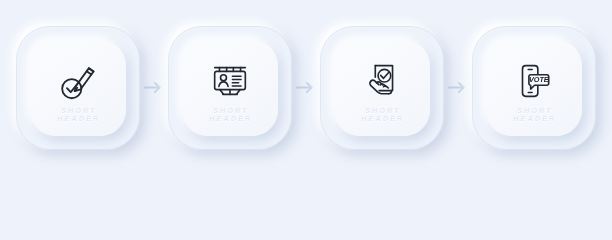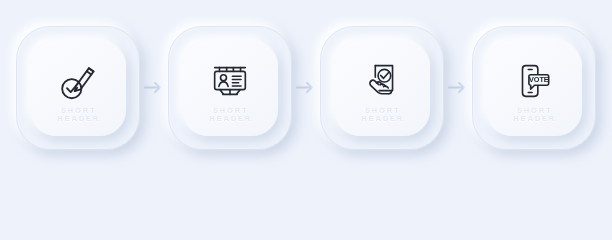--- a/index.html
+++ b/index.html
@@ -9,20 +9,21 @@
     font-family:"Liberation Sans", sans-serif;
   }
   .stage{
     position:relative;width:612px;height:175px;
     background:#edf2fb;
     display:flex;align-items:center;justify-content:center;
   }
   .steps{
     display:flex;align-items:center;justify-content:flex-end;
     gap:0px;
+    font-style:italic;
   }
   
   .step{
     position:relative;
     width:124px;height:124px;
     flex:0 0 124px;
   }
   .ring{
     position:absolute;left:0;top:0;
     width:124px;height:124px;

